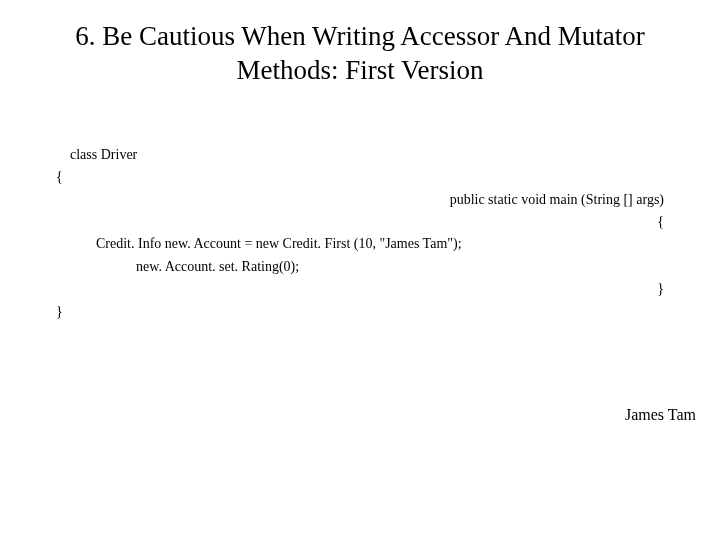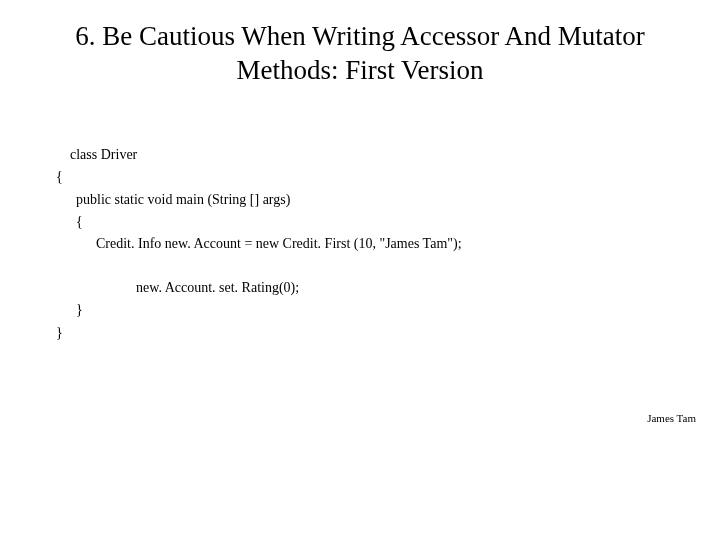--- a/index.html
+++ b/index.html
@@ -24,28 +24,28 @@
     text-align: center;
     line-height: 1.25;
     margin: 0 0 34px 0;
     font-weight: normal;
   }
   .code {
     font-size: 14px;
     line-height: 1.6;
     white-space: pre;
   }
-  .i1 { padding-left: 20px; display: block; }
+  .i1 { padding-left: 20px; display: block; text-align: right; }
   .i2 { padding-left: 40px; display: block; }
-  .i3 { padding-left: 80px; display: block; margin-top: 21px; }
+  .i3 { padding-left: 80px; display: block; }
   .footer {
     position: absolute;
     right: 24px;
     bottom: 16px;
-    font-size: 11px;
+    font-size: 16px;
   }
 </style>
 </head>
 <body>
 
 <div class="slide">
   <h1 class="title">6. Be Cautious When Writing Accessor And Mutator Methods: First Version</h1>
 
   <div class="code">
     <span>class Driver</span>

